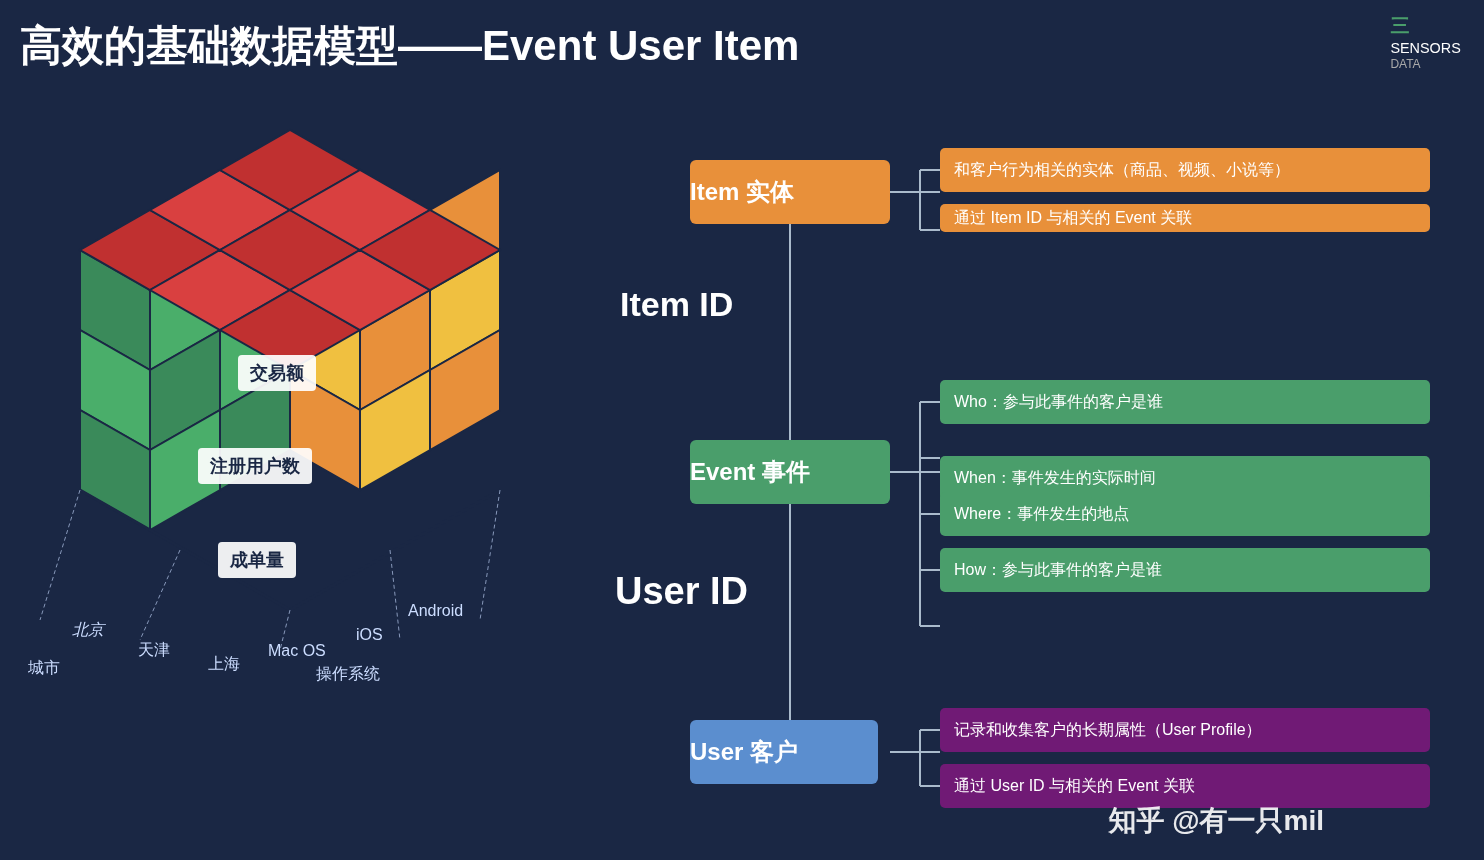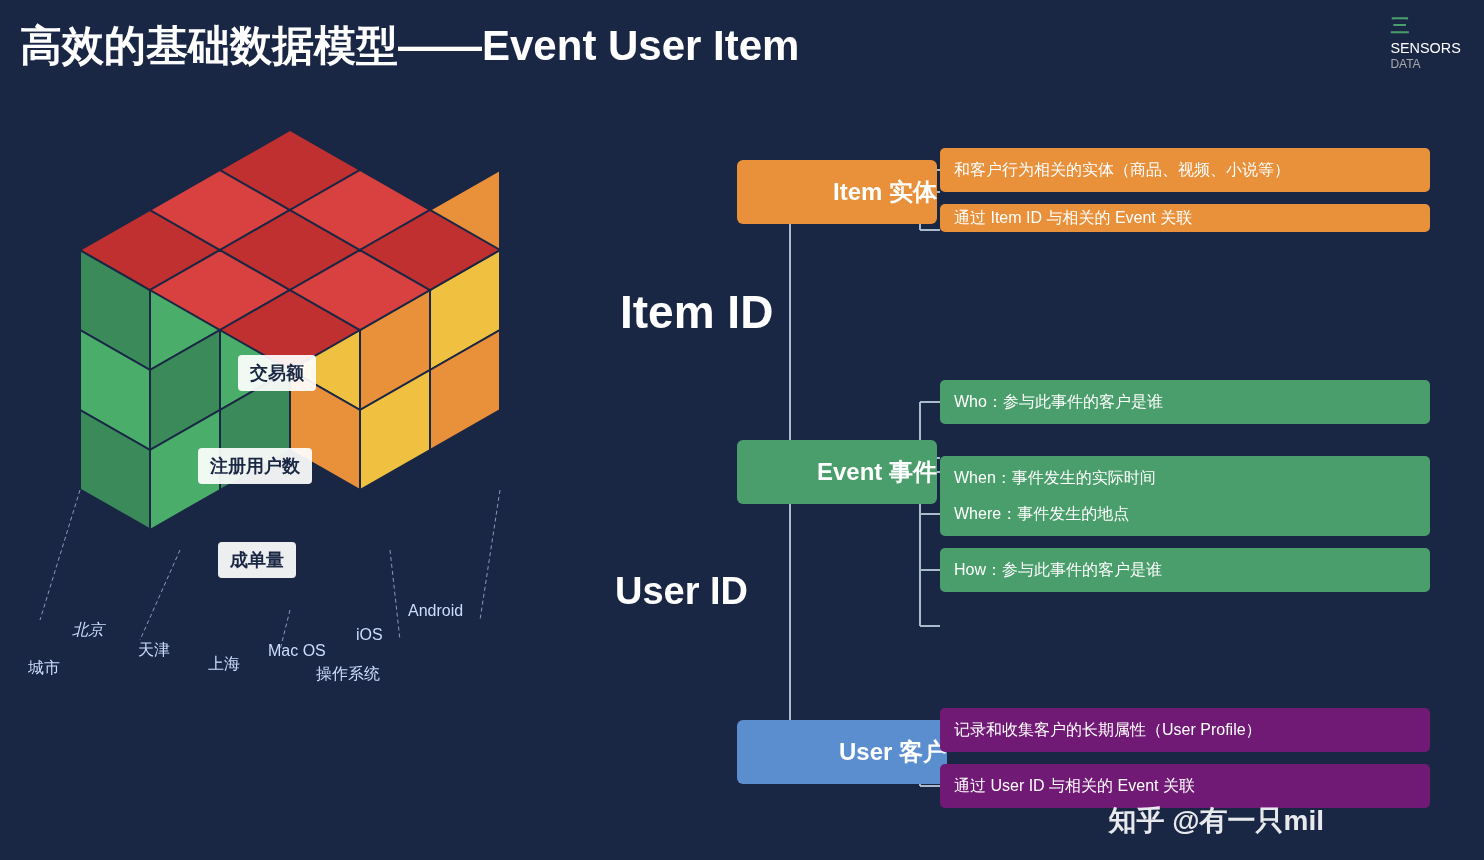--- a/index.html
+++ b/index.html
@@ -48,26 +48,25 @@
       width: 900px;
       height: 740px;
     }
 
     
     .node-item {
       position: absolute;
       border-radius: 6px;
       display: flex;
       align-items: center;
-      justify-content: flex-end;
+      justify-content: flex-start;
       font-size: 26px;
       font-weight: bold;
       color: #ffffff;
       text-align: center;
-      margin-left: 47px;
     }
 
     .node-orange { background: #e8903a; }
     .node-green { background: #4a9e6b; }
     .node-blue { background: #5b8ecf; }
 
     
     .id-label {
       position: absolute;
       font-size: 38px;
@@ -230,30 +229,30 @@
     <line x1="360" y1="414" x2="380" y2="414" stroke="#aabbcc" stroke-width="2"></line>
     <line x1="360" y1="470" x2="380" y2="470" stroke="#aabbcc" stroke-width="2"></line>
     <line x1="360" y1="526" x2="380" y2="526" stroke="#aabbcc" stroke-width="2"></line>
 
     <line x1="330" y1="652" x2="380" y2="652" stroke="#aabbcc" stroke-width="2"></line>
     <line x1="360" y1="630" x2="360" y2="686" stroke="#aabbcc" stroke-width="2"></line>
     <line x1="360" y1="630" x2="380" y2="630" stroke="#aabbcc" stroke-width="2"></line>
     <line x1="360" y1="686" x2="380" y2="686" stroke="#aabbcc" stroke-width="2"></line>
   </svg>
 
-  <div class="id-label" style="position:absolute;left:60px;top:185px;font-size:46px;font-weight:bold;color:#fff;">Item ID</div>
+  <div class="id-label" style="position:absolute;left:60px;top:185px;font-size:34px;font-weight:bold;color:#fff;">Item ID</div>
   <div class="id-label" style="position:absolute;left:55px;top:470px;font-size:38px;font-weight:bold;color:#fff;">User ID</div>
 
   <div class="node-item node-orange" style="position:absolute;left:130px;top:60px;width:200px;height:64px;border-radius:6px;font-size:24px;">
     <span>Item 实体</span>
   </div>
   <div class="node-item node-green" style="position:absolute;left:130px;top:340px;width:200px;height:64px;border-radius:6px;font-size:24px;">
     <span>Event 事件</span>
   </div>
-  <div class="node-item node-blue" style="position:absolute;left:130px;top:620px;width:210px;height:64px;border-radius:6px;font-size:24px;">
+  <div class="node-item node-blue" style="position:absolute;left:130px;top:620px;width:188px;height:64px;border-radius:6px;font-size:24px;">
     <span>User 客户</span>
   </div>
 
   <div class="info-box info-orange" style="position:absolute;left:380px;top:48px;width:490px;height:44px;">
     <span>和客户行为相关的实体（商品、视频、小说等）</span>
   </div>
   <div class="info-box info-orange" style="position:absolute;left:380px;top:104px;width:490px;height:28px;">
     <span>通过 Item ID 与相关的 Event 关联</span>
   </div>
 

